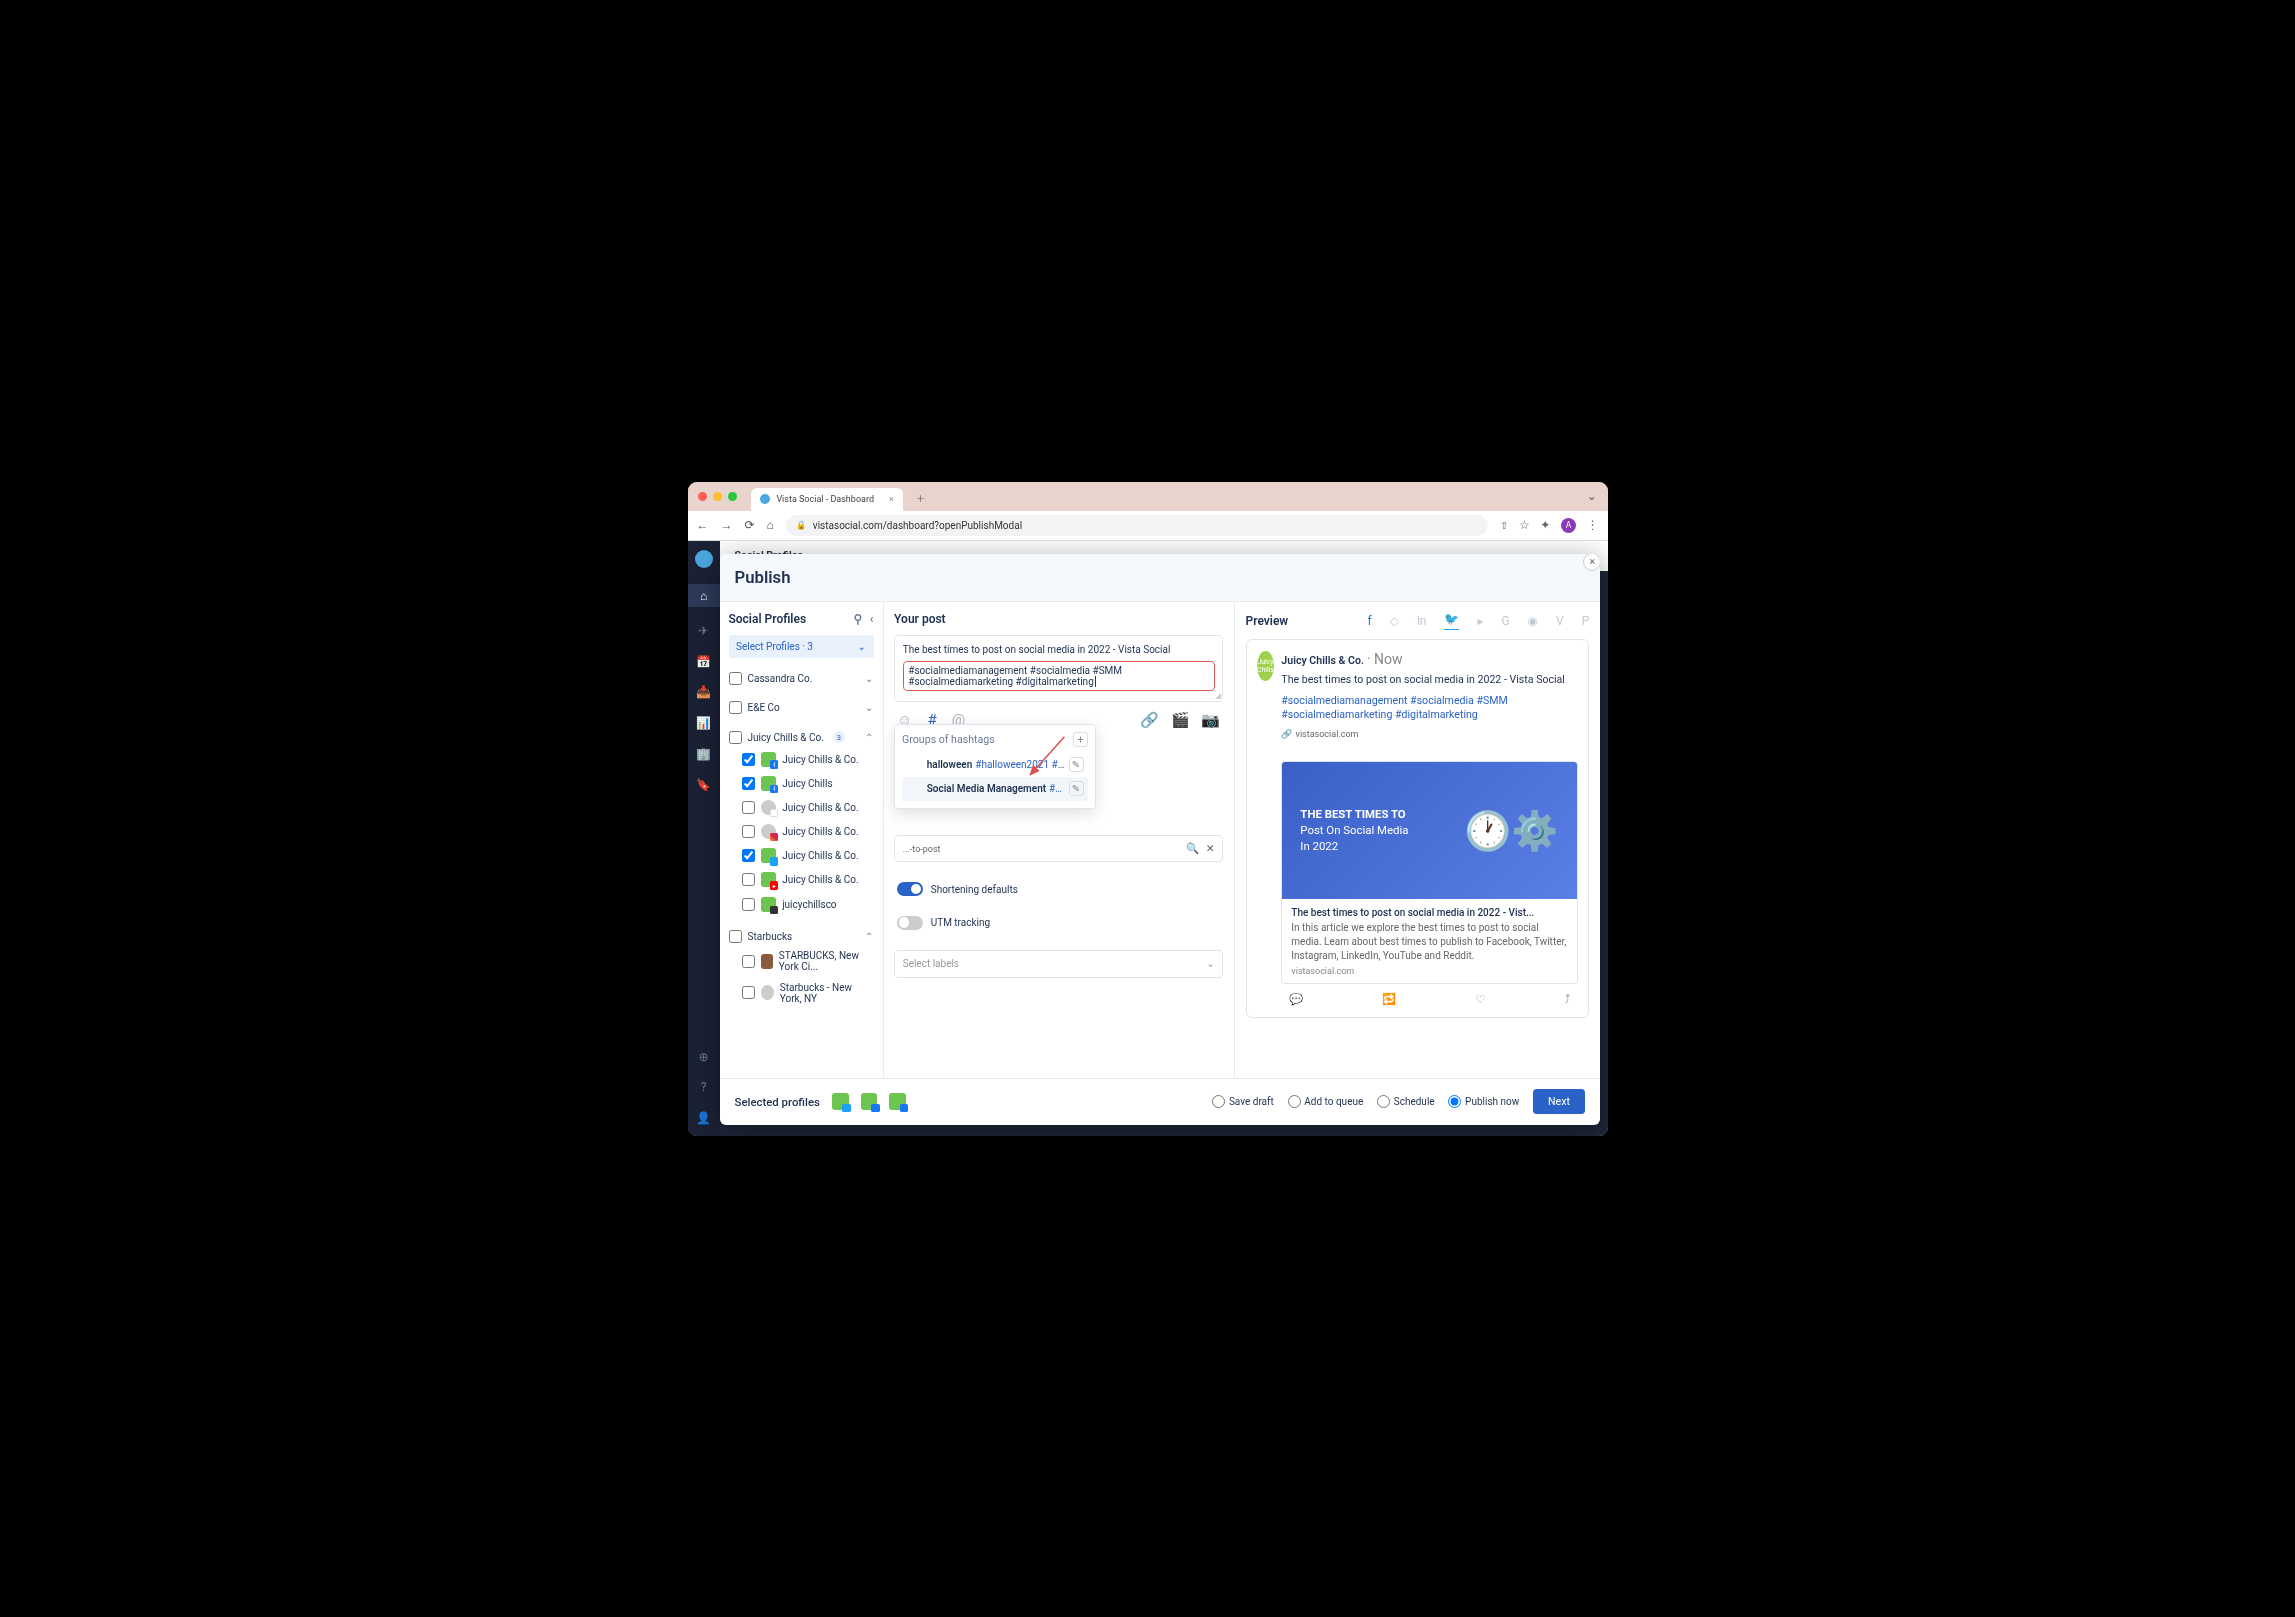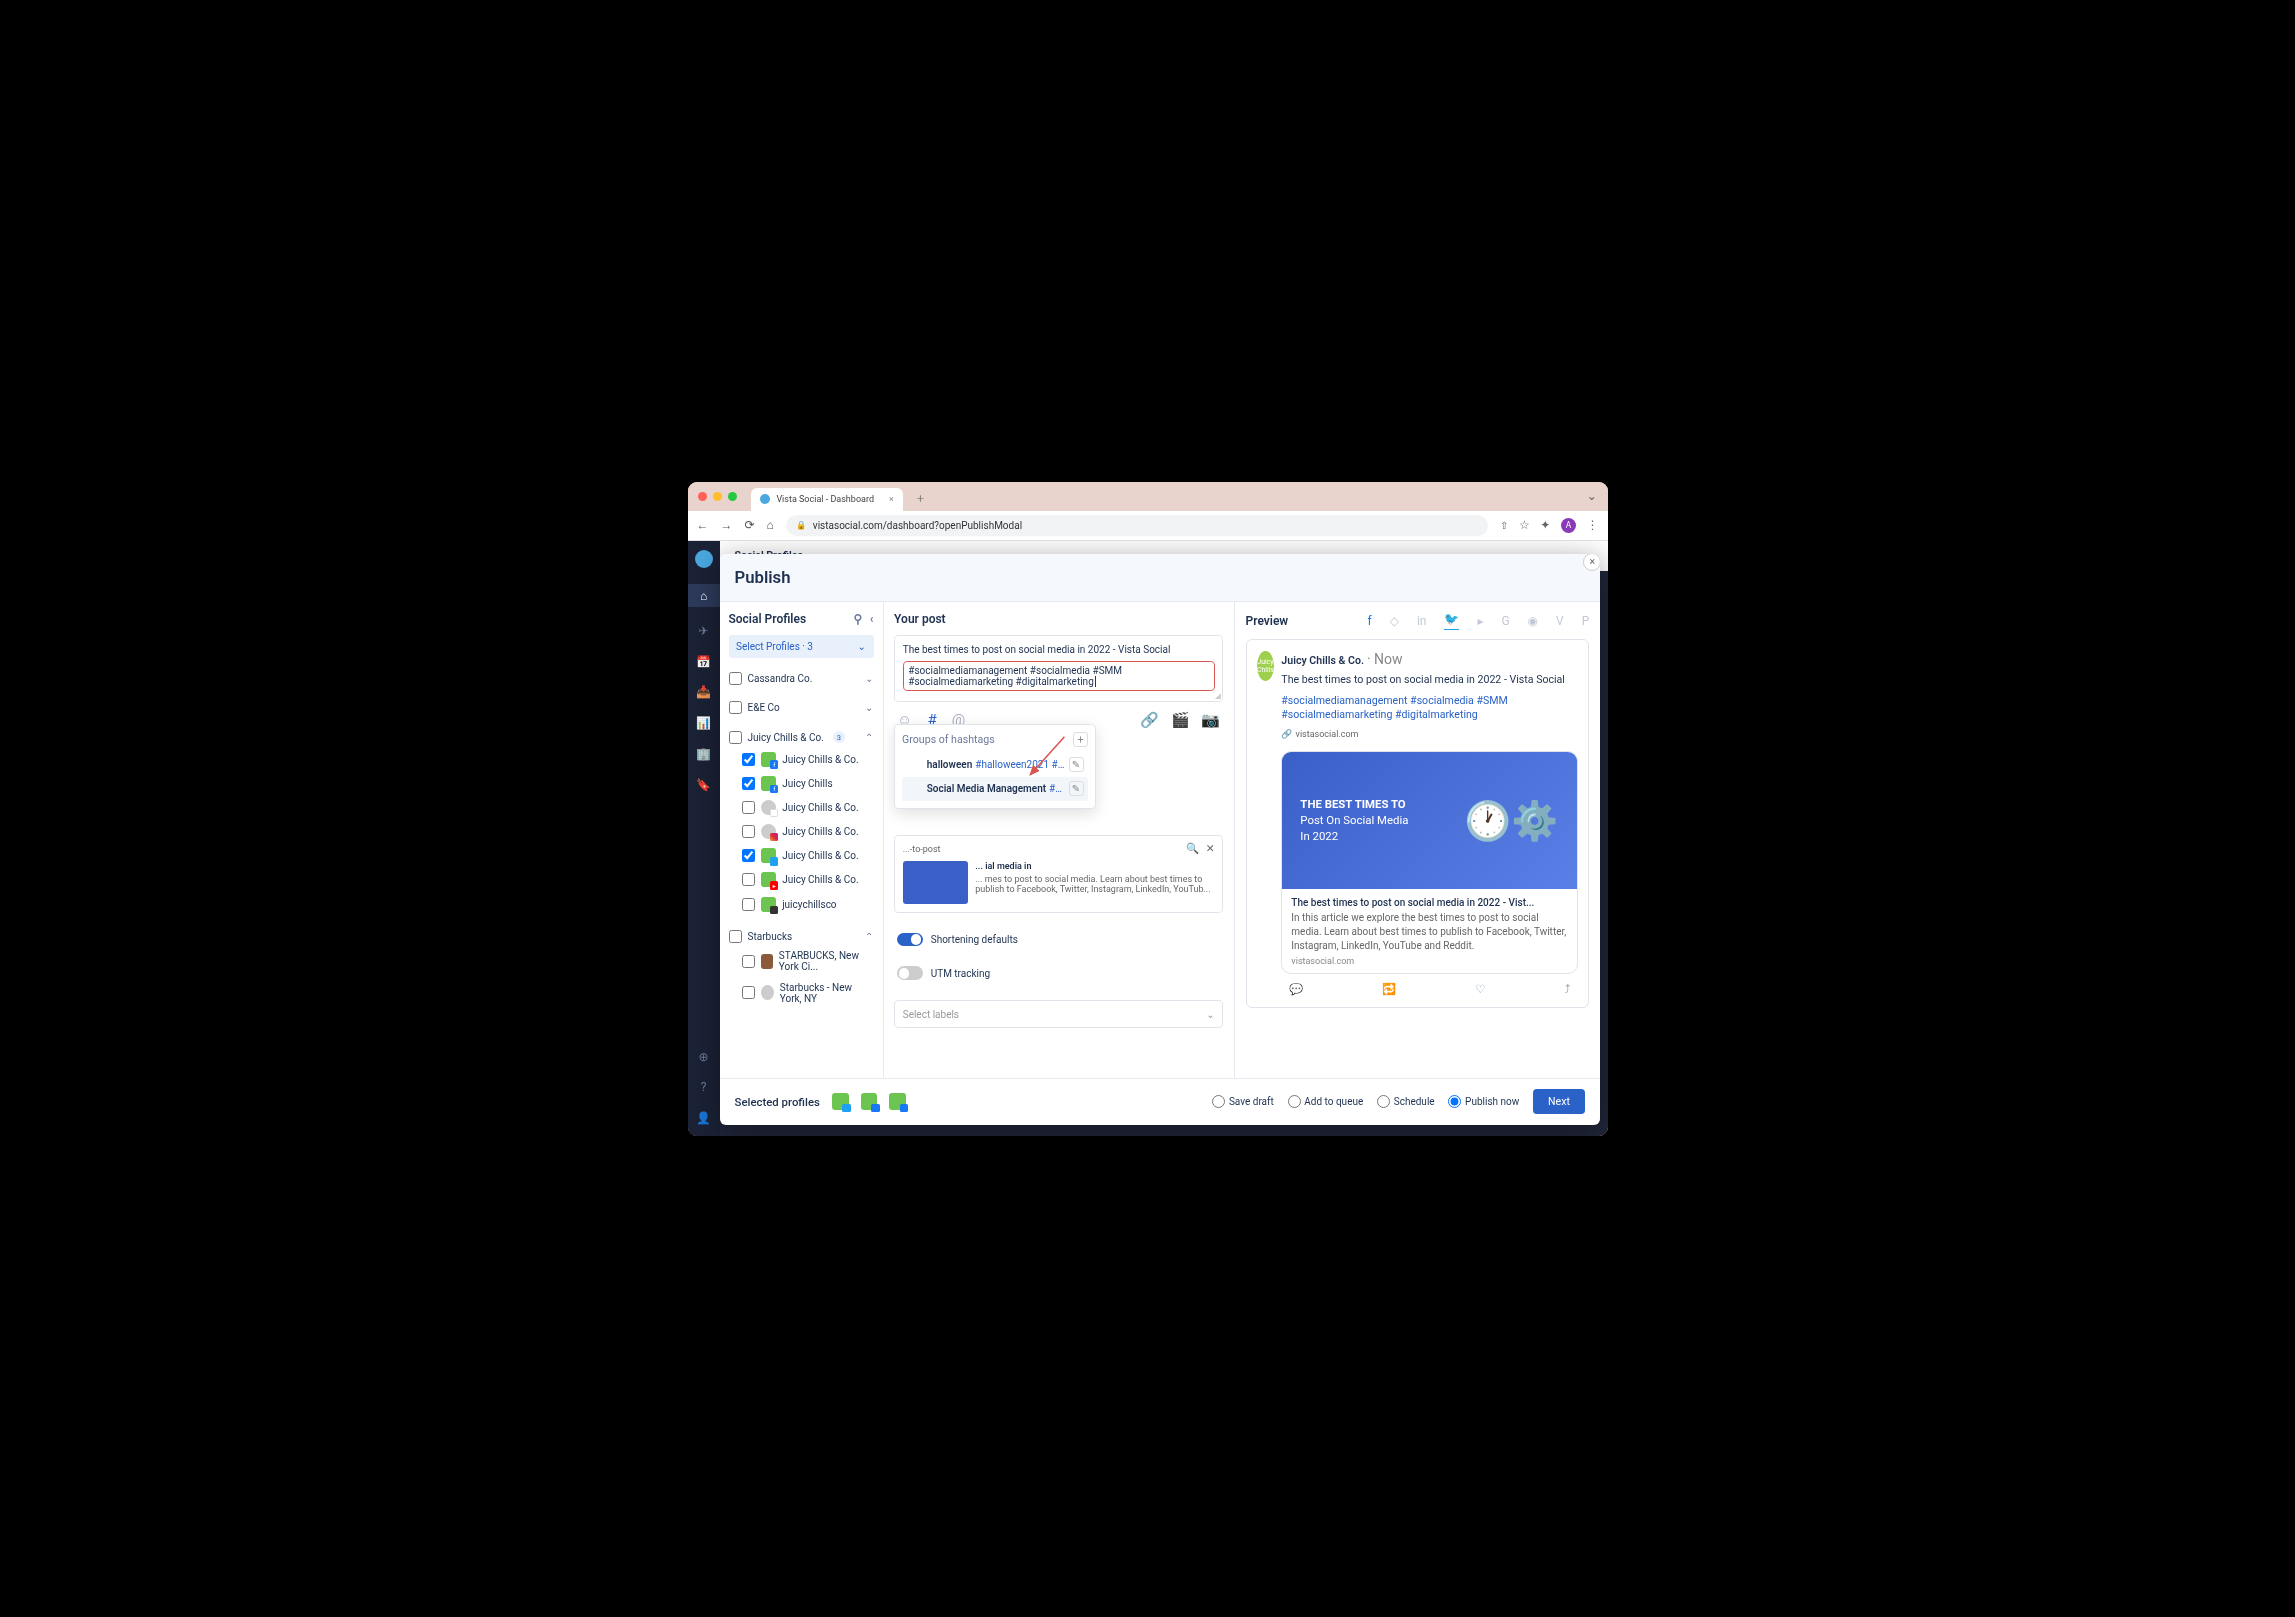--- a/index.html
+++ b/index.html
@@ -83,21 +83,21 @@
   .prevtabs span{ color:#c3c9d4; font-size:12px;}
   .prevtabs .act{ color:#1da1f2; border-bottom:1.5px solid #1da1f2; padding-bottom:3px;}
   .tweet{ border:0.8px solid #e0e4ea; border-radius:6px; padding:10.6px;}
   .tweet .hdr{ display:flex; gap:7.6px;}
   .tweet .av{ width:30px; height:30px; border-radius:50%; background:#9ed04e; display:flex; align-items:center; justify-content:center; font-size:6.8px; color:#fff; text-align:center;}
   .tweet .name{ font-weight:600; color:#1e3150; font-size:10.6px;}
   .tweet .now{ color:#888; font-size:14px;}
   .tweet .text{ margin:6px 0; font-size:10.6px; color:#1e3150; line-height:1.4;}
   .tweet .hash{ color:#2a62c7;}
   .tweet .url{ font-size:9px; color:#666; display:flex; align-items:center; gap:3px;}
-  .tweet .card{ border:0.8px solid #e0e4ea; border-radius:10px; margin-top:12px; overflow:hidden;}
+  .tweet .card{ border:0.8px solid #e0e4ea; border-radius:4px; margin-top:22px; overflow:hidden;}
   .tweet .card .img{ height:137px; background:linear-gradient(135deg,#3a5fc7,#5a7fe7); display:flex; align-items:center; padding:0 18px; color:#fff;}
   .tweet .card .img .txt{ font-size:11.4px; font-weight:600; line-height:1.4;}
   .tweet .card .img .art{ margin-left:auto; font-size:38px;}
   .tweet .card .meta{ padding:7.6px 9px; font-size:10px; color:#444;}
   .tweet .card .meta .t{ color:#1e3150; font-weight:500; margin-bottom:3px; white-space:nowrap; overflow:hidden; text-overflow:ellipsis;}
   .tweet .card .meta .d{ color:#666; line-height:1.4;}
   .tweet .card .meta .s{ color:#888; font-size:9px; margin-top:3px;}
   .tweet .acts{ display:flex; justify-content:space-between; color:#8899a6; margin-top:7.6px; font-size:11.4px; padding:0 7.6px;}
 
   .mfooter{ border-top:0.8px solid #e6e9ee; padding:10.6px 15px; display:flex; align-items:center; gap:12px;}
@@ -322,27 +322,20 @@
           </svg>
 
           <div style="height:91px;"></div>
 
           <div class="linkcard">
             <div class="row1">
               <span>...-to-post</span>
               <span class="spacer"></span>
               <span style="font-size:10.6px;">🔍</span>
               <span style="font-size:10.6px;">✕</span>
-            </div>
-            <div class="body">
-              <div class="thumb"></div>
-              <div class="txt">
-                <div class="t">... ial media in</div>
-                <div>... mes to post to social media. Learn about best times to publish to Facebook, Twitter, Instagram, LinkedIn, YouTub...</div>
-              </div>
             </div>
           </div>
           <div class="toggle">
             <div class="switch on">
                 <div class="knob"></div>
               </div>
             <span>Shortening defaults</span>
           </div>
           <div class="toggle">
             <div class="switch">

